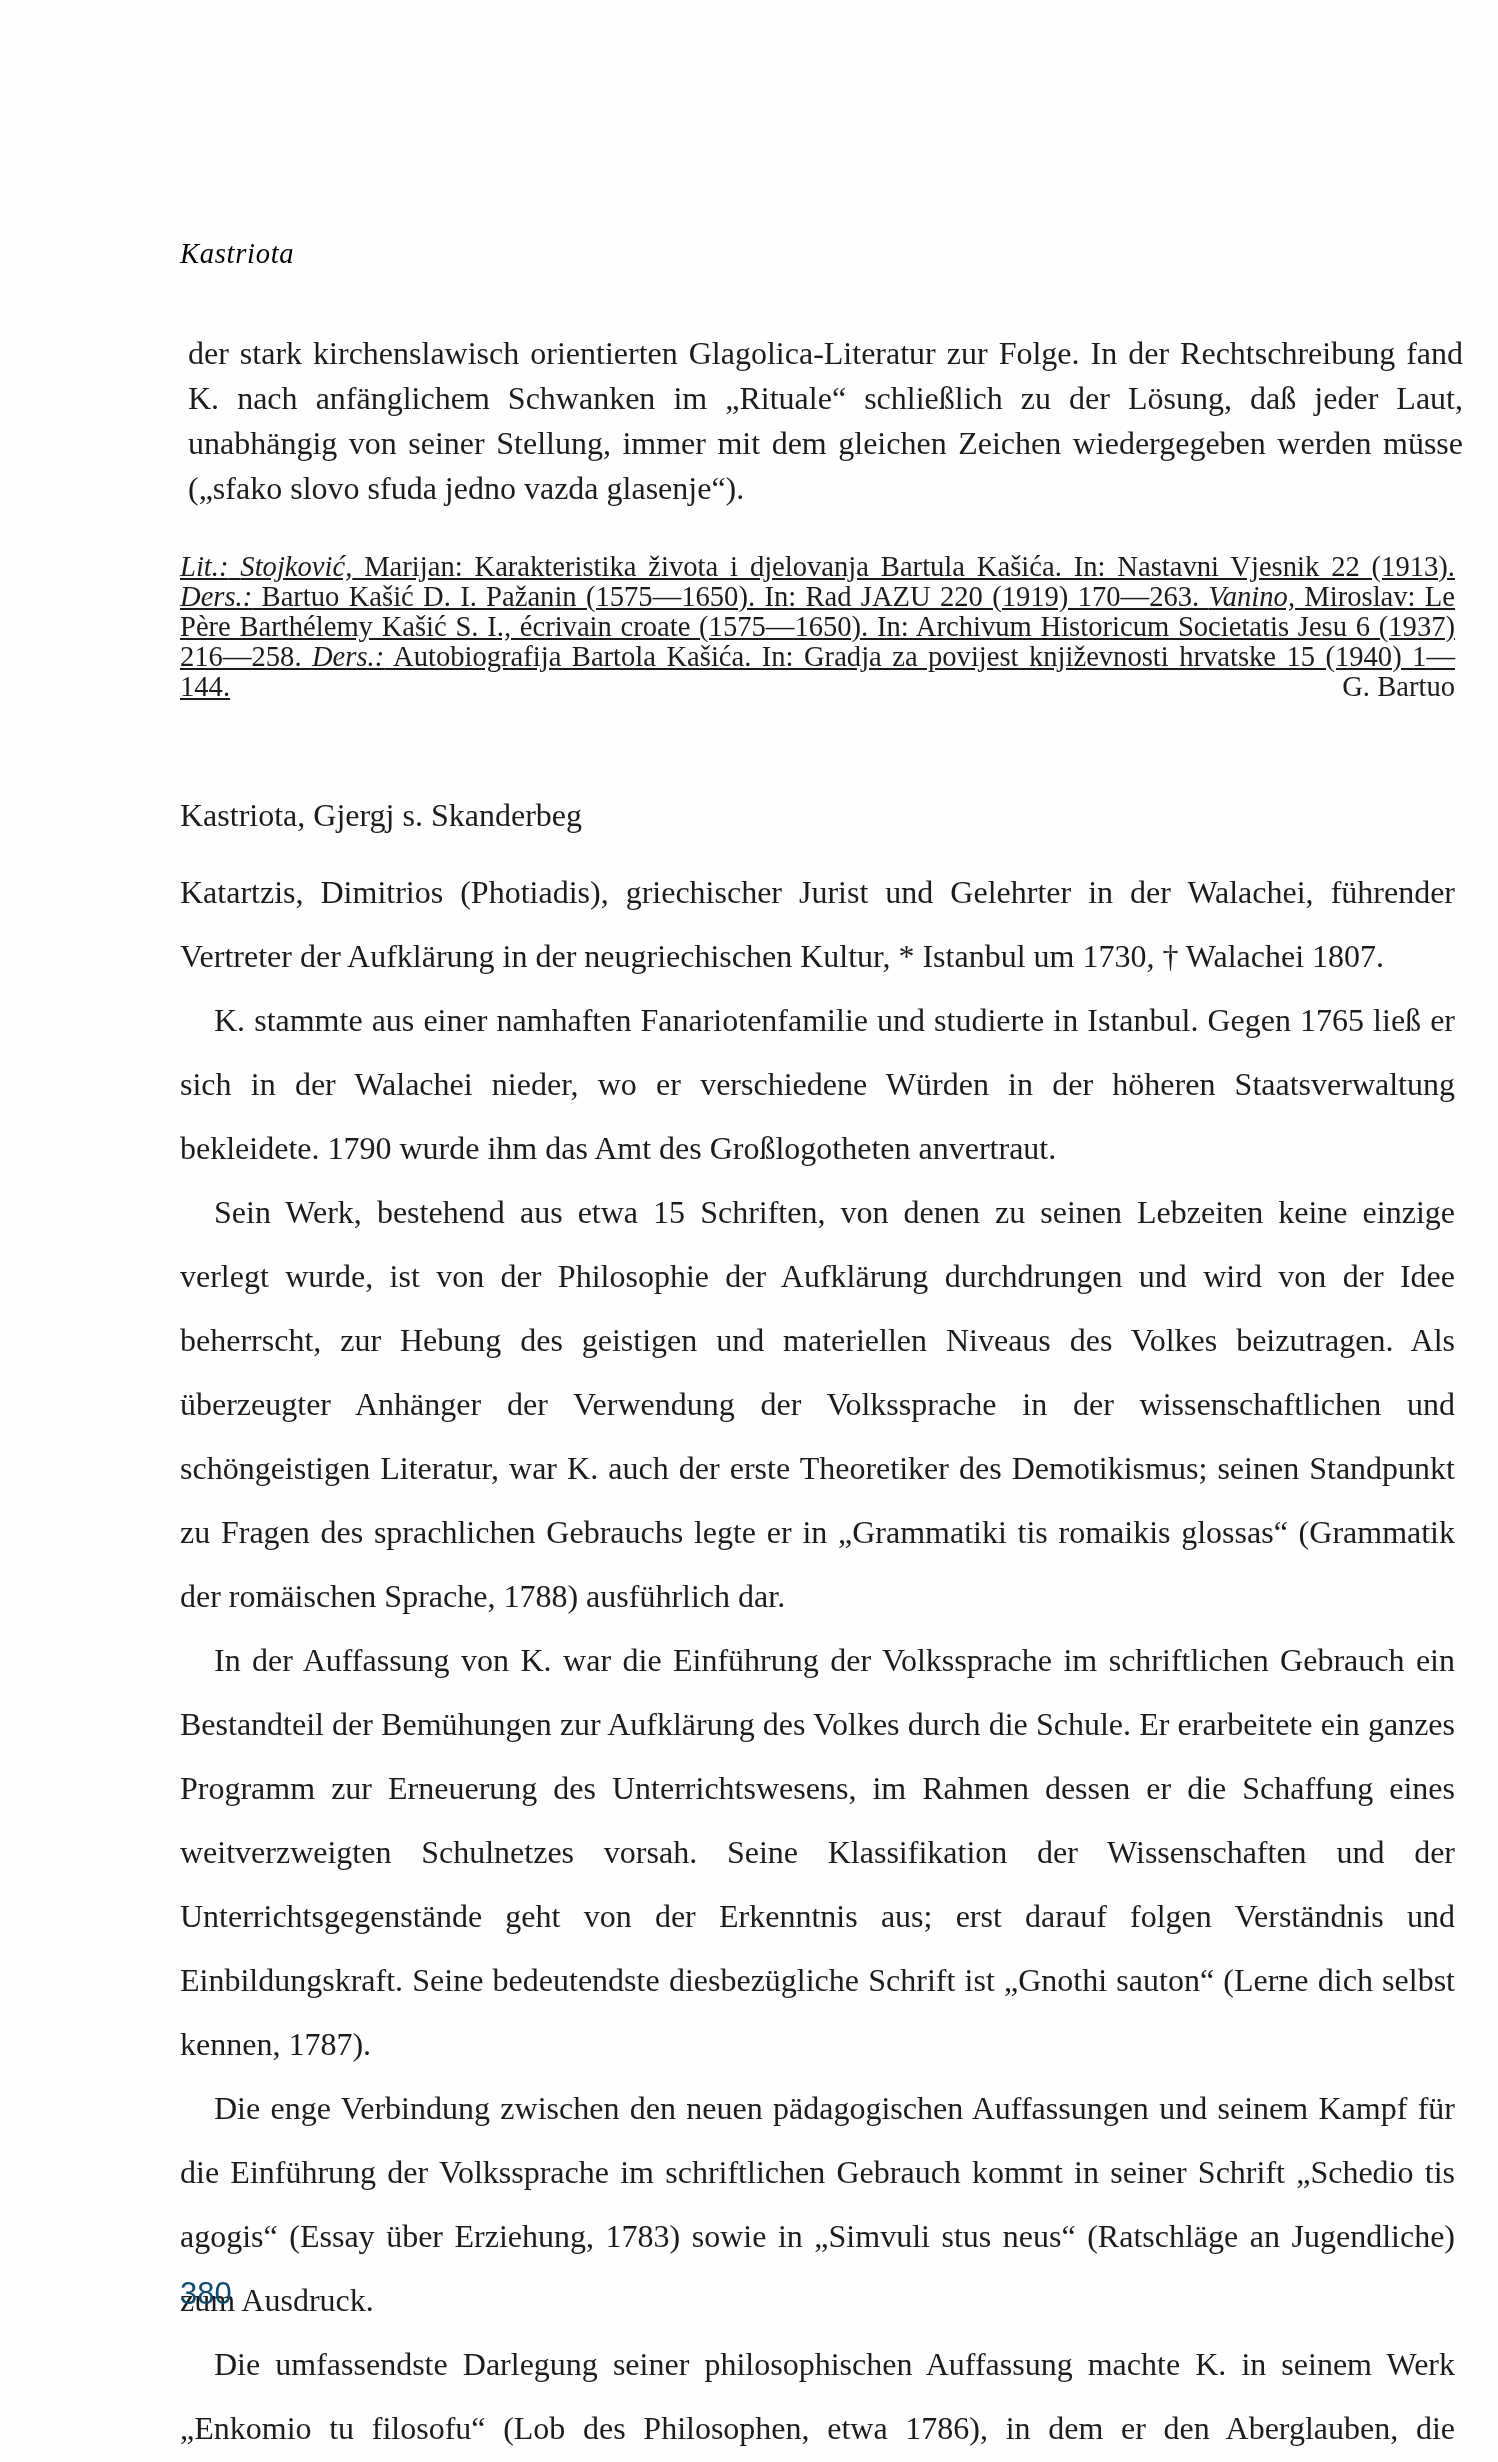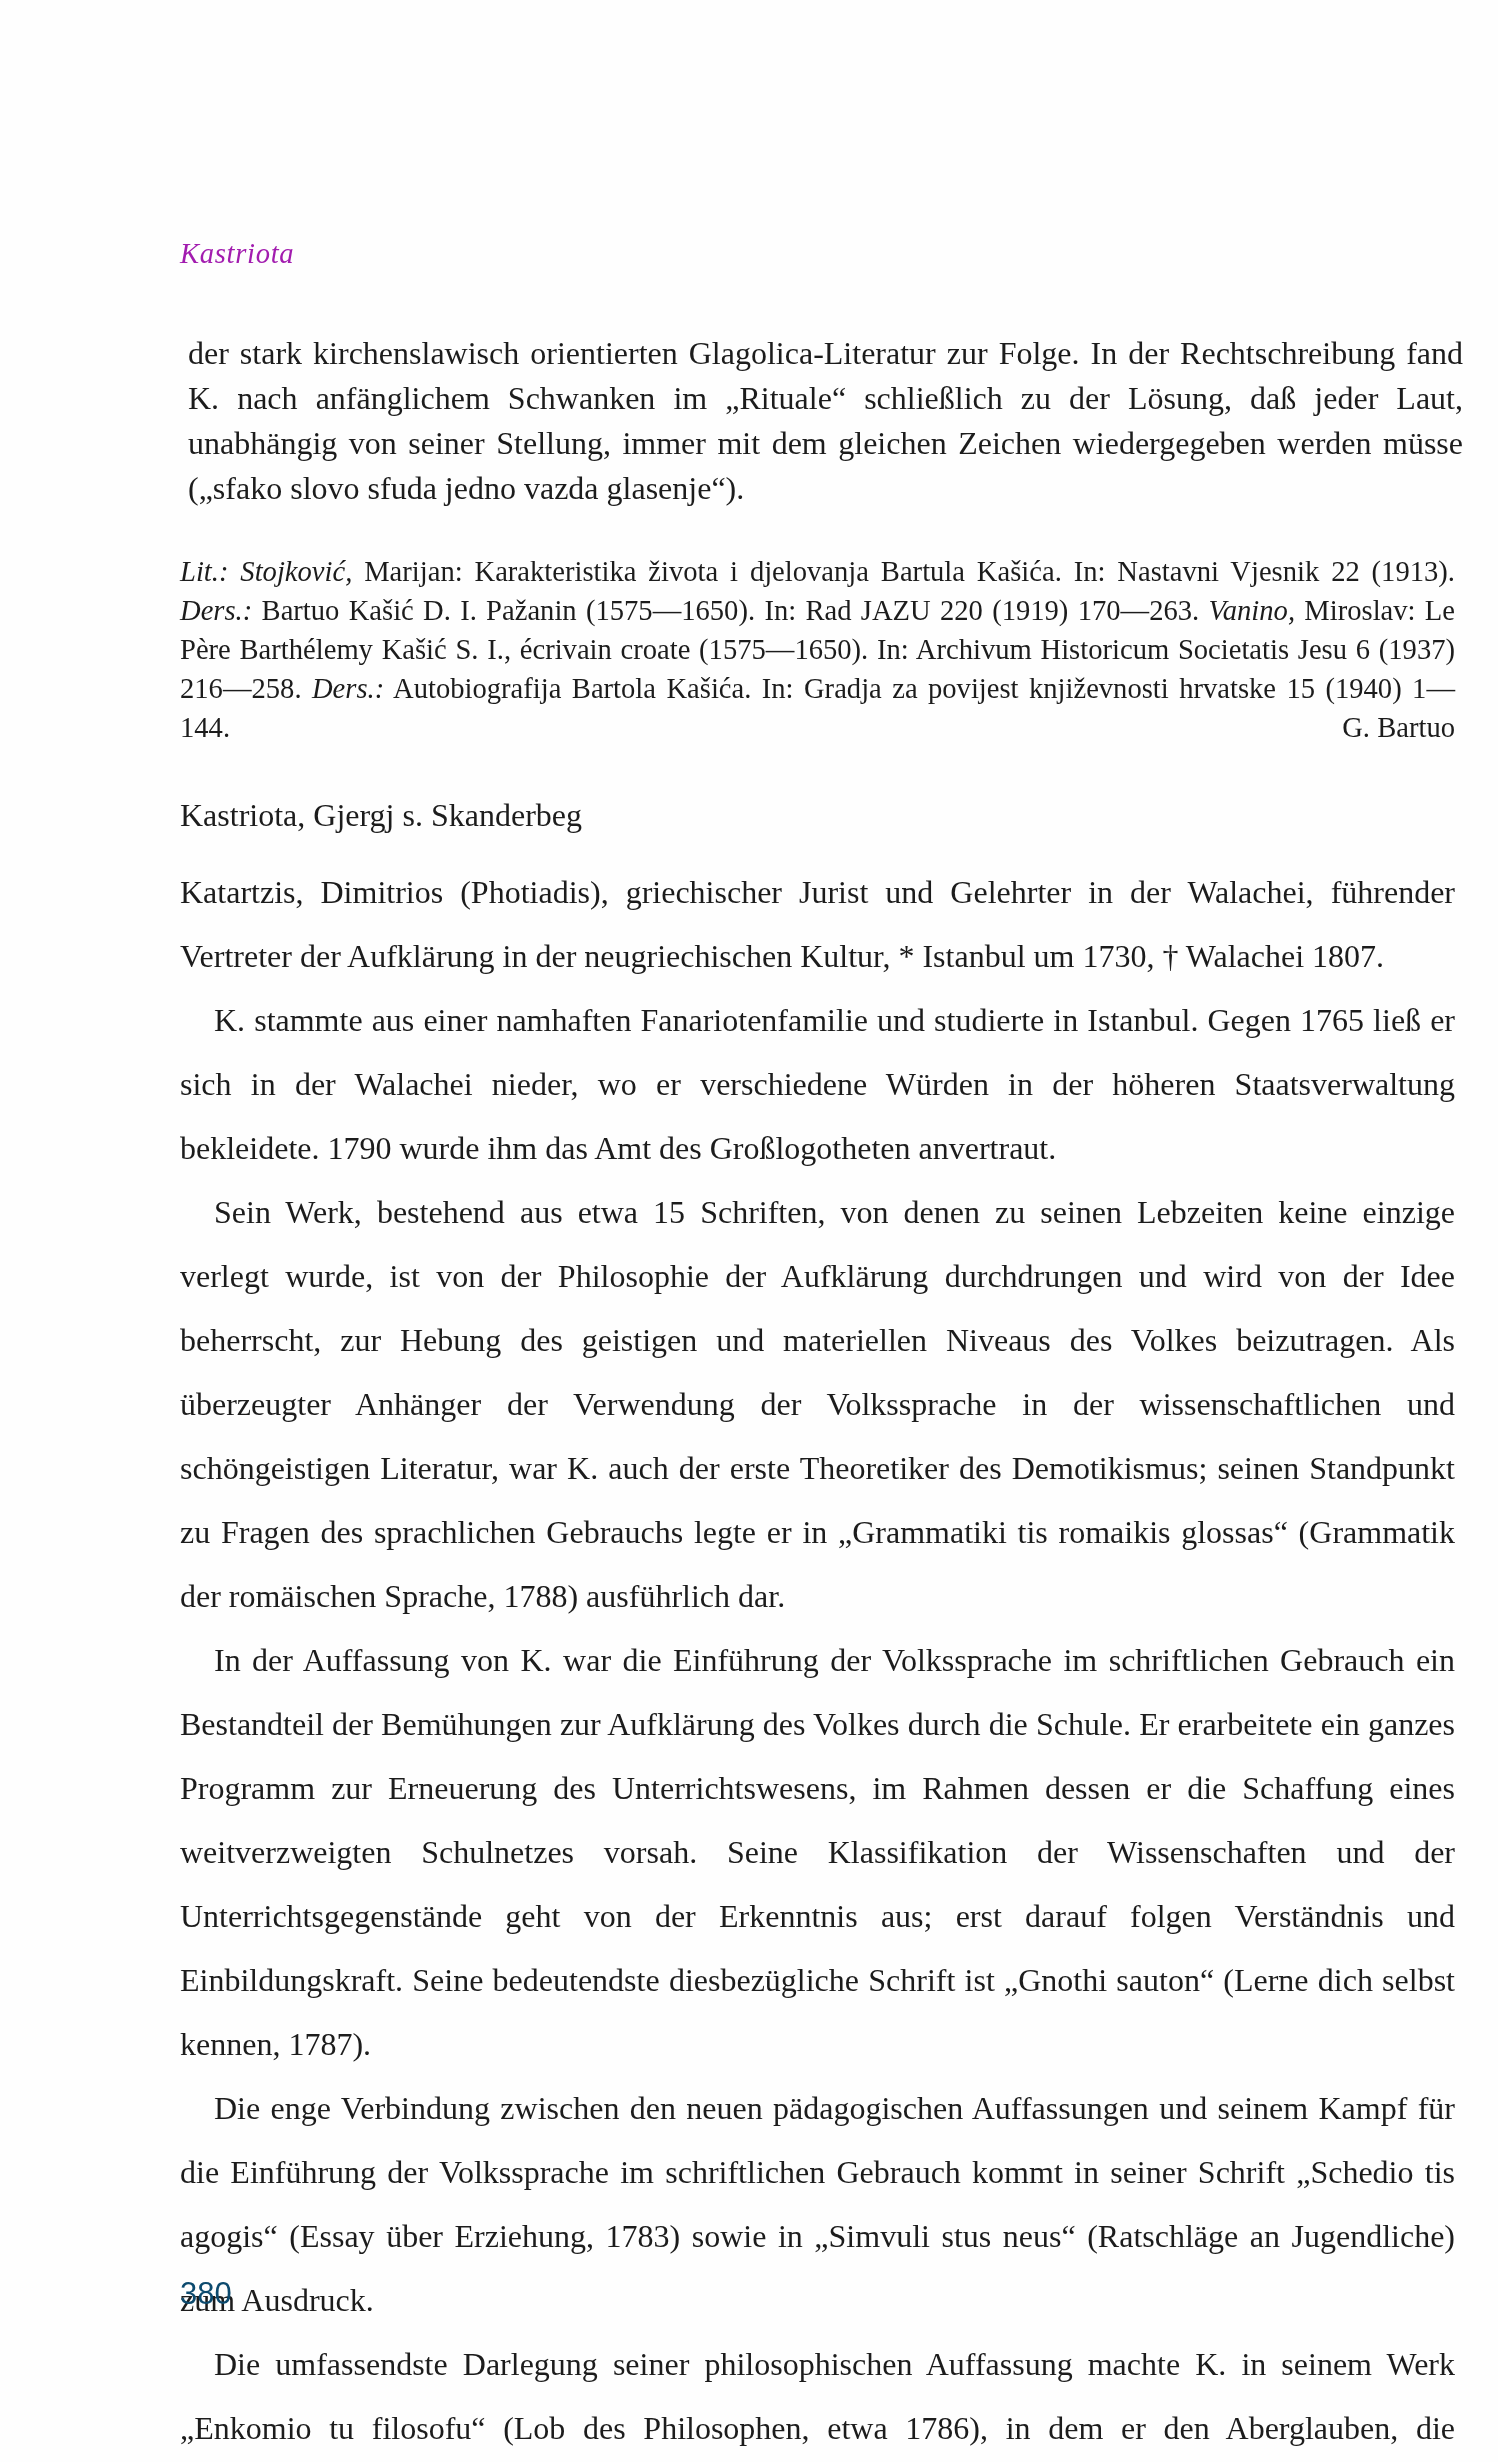--- a/index.html
+++ b/index.html
@@ -17,31 +17,31 @@
       top: 0;
       width: 1275px;
     }
     .running-head {
       position: absolute;
       top: 238px;
       left: 0;
       font-style: italic;
       font-size: 28.6px;
       letter-spacing: 0.7px;
-      color: #a21caf;
+      color: #000000;
     }
     .body-text {
       font-size: 32px;
       line-height: 45px;
       text-align: justify;
       margin: 8px;
     }
     .block { position: absolute; left: 0; width: 1275px; }
     .block-1 { top: 323px; }
-    .lit { top: 523px; font-size: 28.6px; line-height: 39px; text-align: justify; }
+    .lit { top: 523px; font-size: 28.6px; line-height: 30px; text-align: justify; text-decoration: underline; }
     .lit .it { font-style: italic; }
     .lit .sig { float: right; }
     .xref { top: 765px; font-size: 32px; }
     .entry { top: 860px; }
     .entry p { margin: 0; text-indent: 34px; text-align: justify; font-size: 32px; line-height: 64px; }
     .entry p.first { text-indent: 0; }
     .b { font-weight: normal; margin-top: 14px; }
     .page-number {
       position: absolute;
       top: 2276px;

